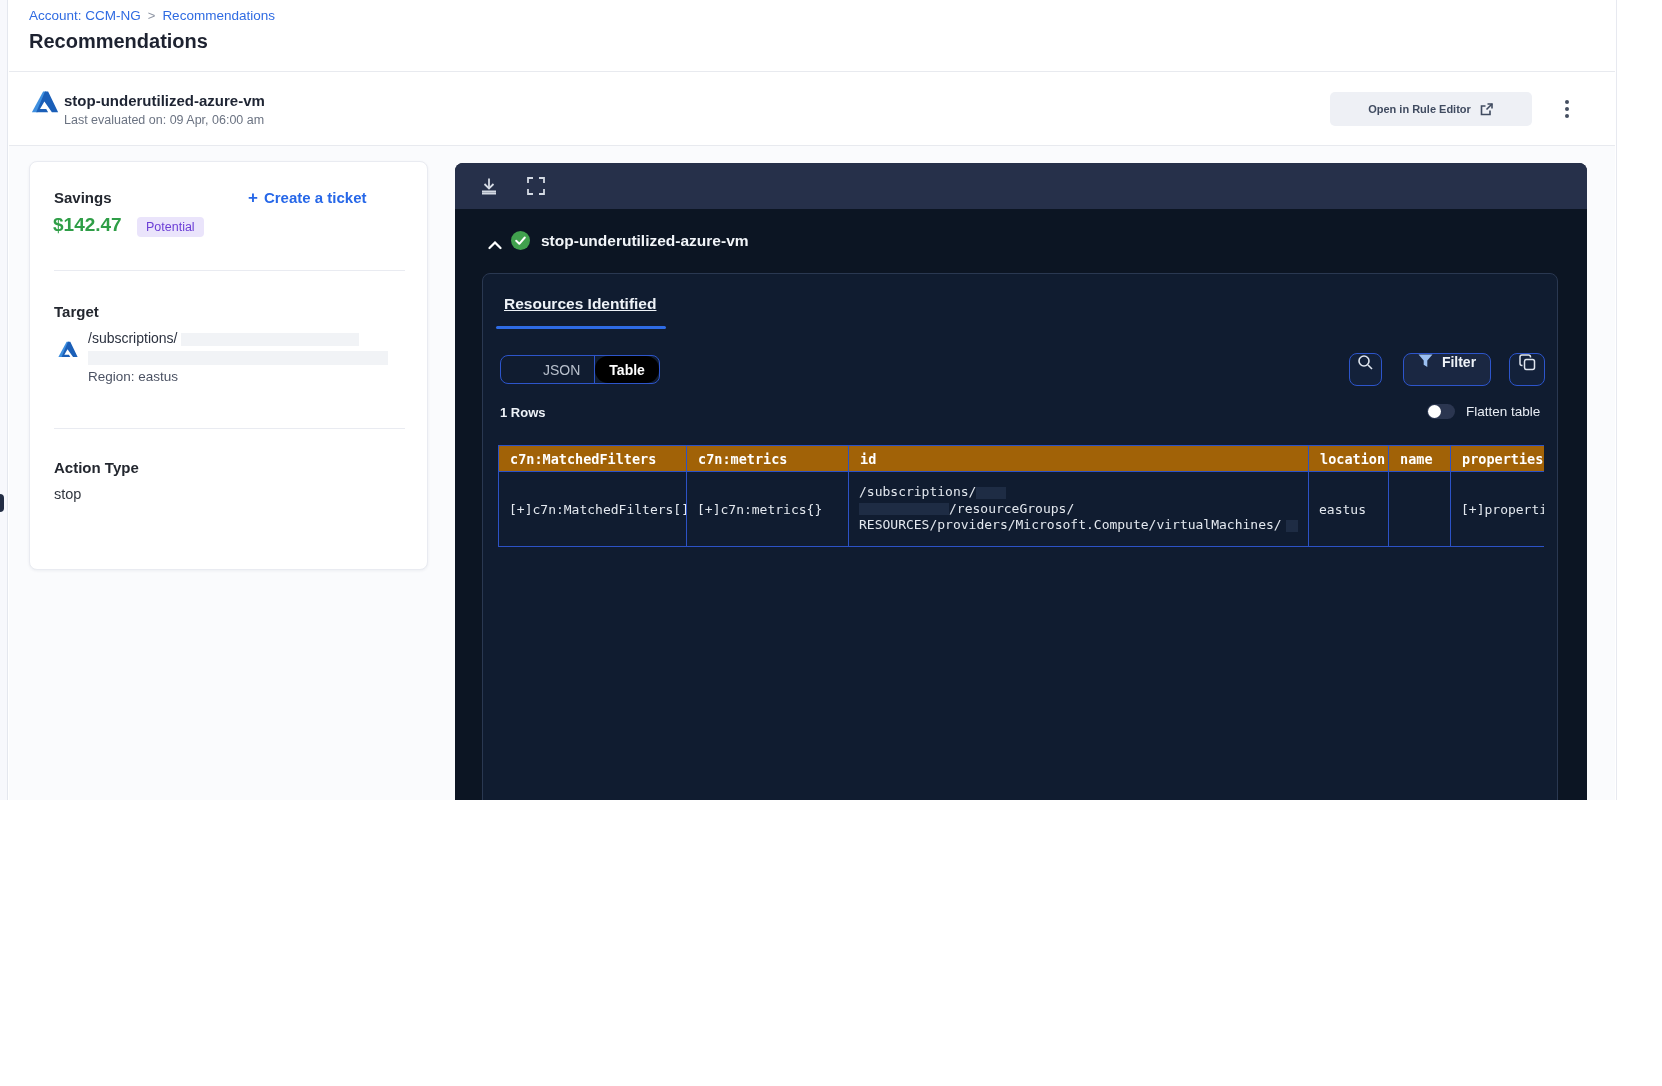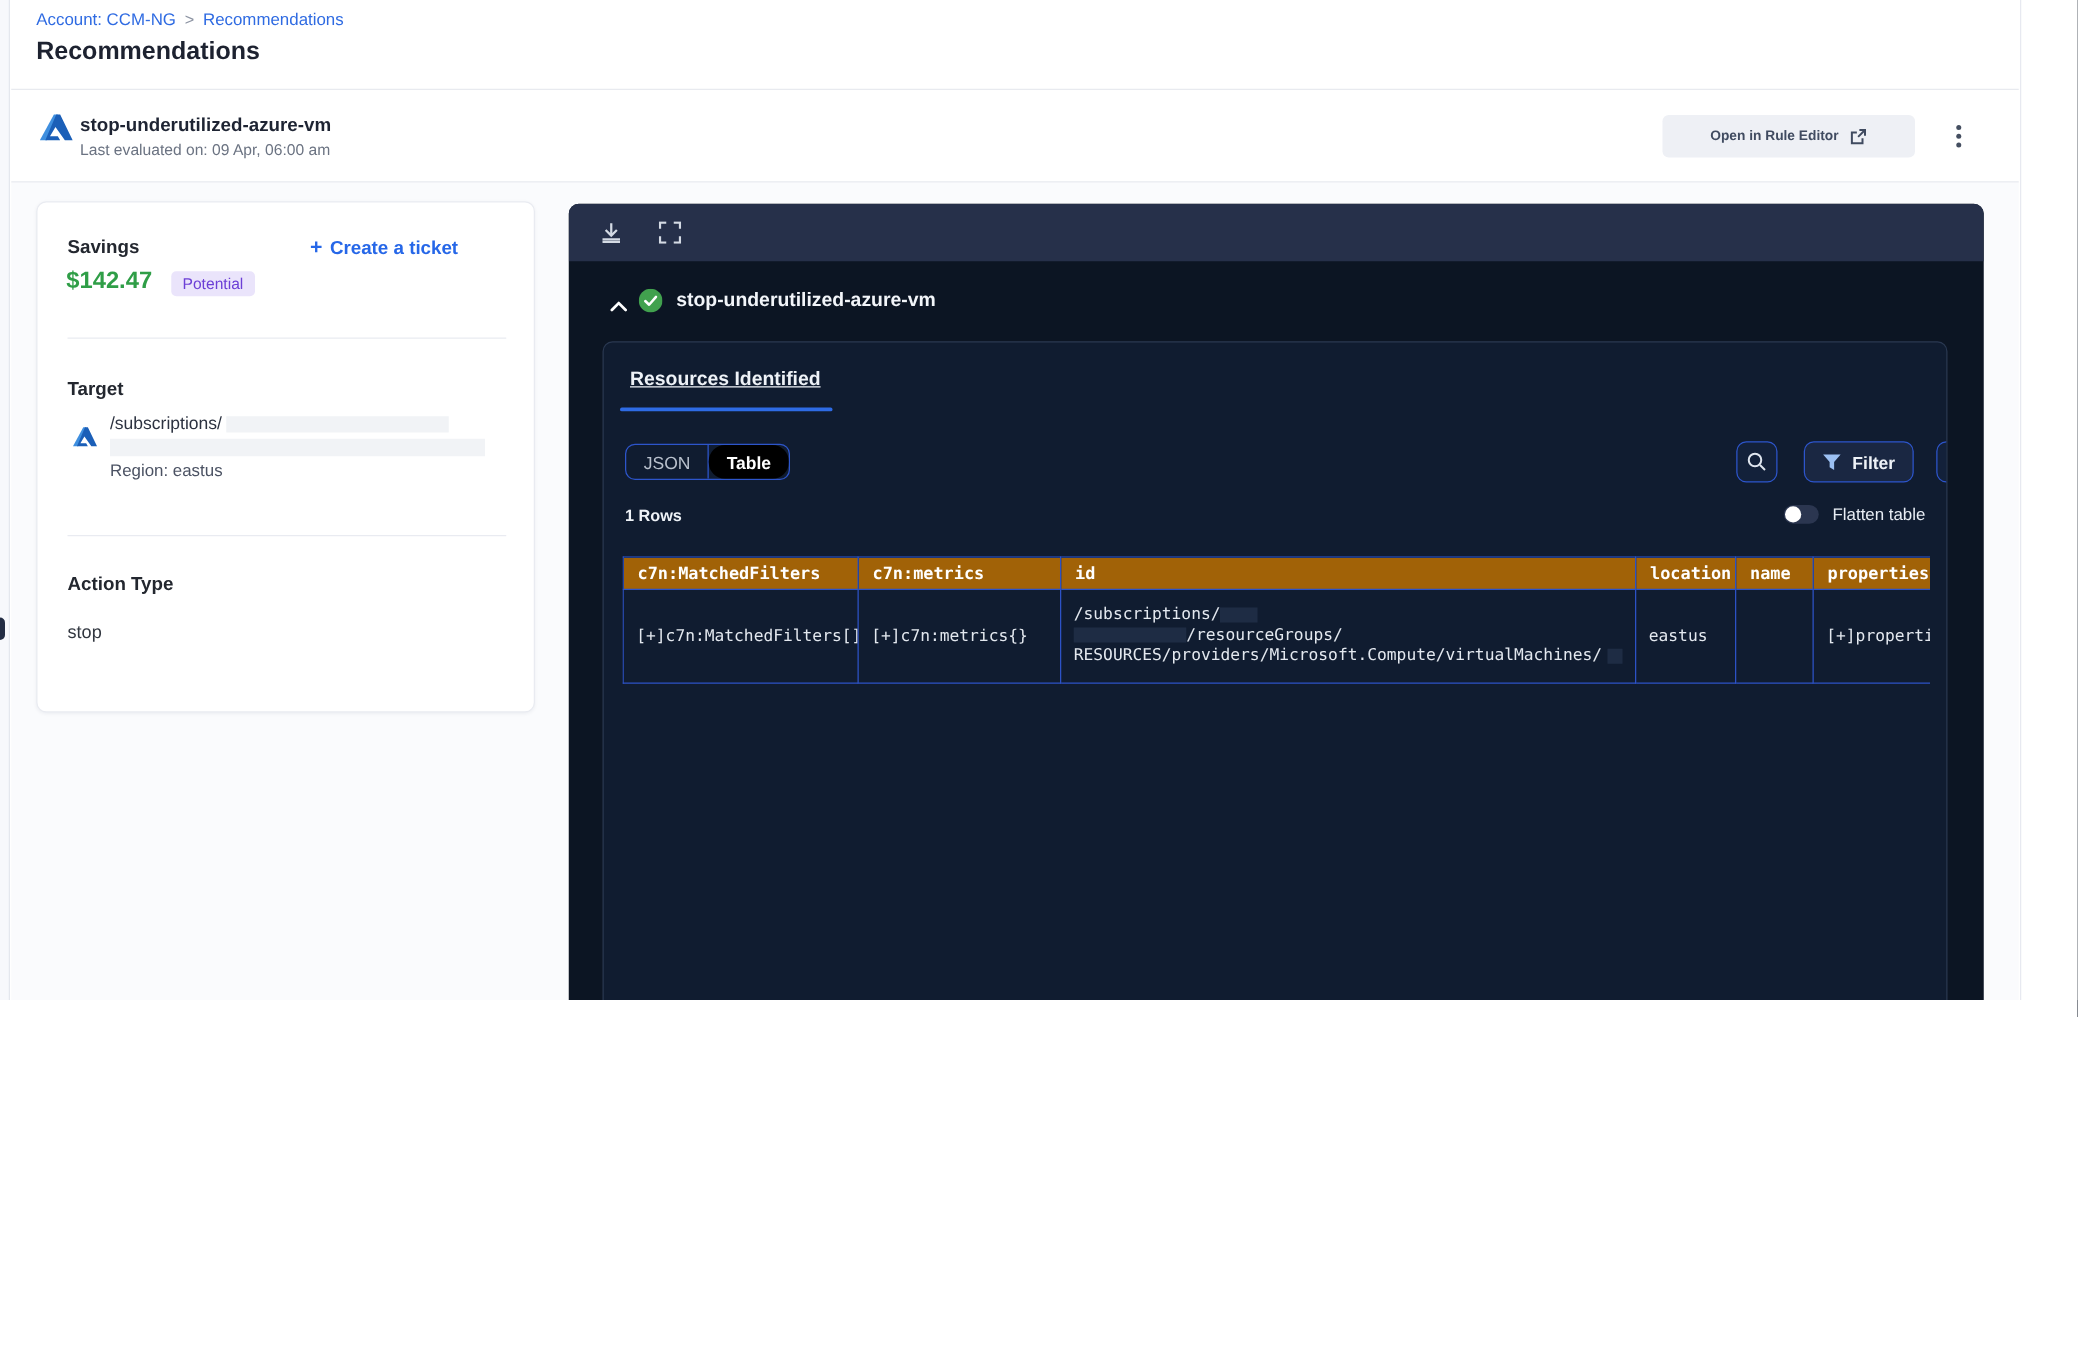--- a/index.html
+++ b/index.html
@@ -38,43 +38,43 @@
   .badge { position:absolute; left:107px; top:55px; background:#eae4fb; color:#6c3fd6; font-size:12.5px; padding:3px 9px; border-radius:4px; }
   .cdiv1 { position:absolute; left:24px; right:22px; top:108px; height:1px; background:#e9ebf1; }
   .target-h { position:absolute; left:24px; top:141px; }
   .azure-sm { position:absolute; left:27px; top:178px; }
   .target-path { position:absolute; left:58px; top:168px; font-size:14px; color:#2c3240; white-space:nowrap; }
   .redact-l { display:inline-block; background:#f1f3f6; height:13px; vertical-align:middle; margin-left:4px; }
   .redact-row { position:absolute; left:58px; top:189px; width:300px; height:14px; background:#f1f3f6; }
   .region { position:absolute; left:58px; top:207px; font-size:13.5px; color:#4b5263; }
   .cdiv2 { position:absolute; left:24px; right:22px; top:266px; height:1px; background:#e9ebf1; }
   .action-h { position:absolute; left:24px; top:297px; }
-  .action-v { position:absolute; left:24px; top:324px; font-size:14.5px; color:#31363f;margin-top:12px; }
+  .action-v { position:absolute; left:24px; top:324px; font-size:14.5px; color:#31363f; }
 
   
   .panel { position:absolute; left:455px; top:163px; width:1132px; height:905px; background:#0c1523; border-radius:8px; overflow:hidden; }
   .panel-topbar { position:absolute; left:0; top:0; right:0; height:46px; background:#26304a; }
   .tb-icon { position:absolute; top:13px; cursor:pointer; }
   .dl-icon { left:24px; }
   .fs-icon { left:72px; top:14px; }
   .collapse-caret { position:absolute; left:33px; top:78px; cursor:pointer; }
   .check-circ { position:absolute; left:56px; top:68px; }
   .panel-title { position:absolute; left:86px; top:69px; font-size:15.5px; font-weight:bold; color:#f2f5f9; }
 
   .inner-card { position:absolute; left:27px; top:110px; width:1076px; height:770px; background:#101c30; border:1px solid #2a3851; border-radius:8px; overflow:hidden; }
   .tab-label { position:absolute; left:21px; top:21px; font-size:15.5px; font-weight:bold; color:#eef2f7; cursor:pointer;text-decoration:underline; }
   .tab-underline { position:absolute; left:13px; top:52px; width:170px; height:3px; background:#2e6be4; border-radius:2px; }
 
-  .seg { position:absolute; left:17px; top:81px; height:29px; display:flex; border:1px solid #2d55cb; border-radius:8px; overflow:hidden; }
+  .seg { position:absolute; left:17px; top:81px; height:29px; display:flex; border:1px solid #2d55cb; border-radius:8px; overflow:hidden;padding-left:28px; }
   .seg .s { display:flex; align-items:center; padding:0 14px; font-size:14px; cursor:pointer; }
   .seg .s.inactive { color:#b9c1cd; background:transparent; border-right:1px solid #2d55cb; }
   .seg .s.active { color:#ffffff; font-weight:bold; background:#000000;border-radius:13px; }
 
   .icon-btn { position:absolute; height:33px; border:1.5px solid #2d55cb; border-radius:8px; background:#13213a;
-              display:flex; align-items:center; justify-content:center; cursor:pointer;margin-left:40px; }
+              display:flex; align-items:flex-start; justify-content:center; cursor:pointer; }
   .search-btn { left:866px; top:79px; width:33px; }
   .filter-btn { left:920px; top:79px; width:88px; gap:9px; background:#1a2742; font-size:14px; font-weight:bold; color:#eef2f7; }
   .copy-btn { left:1026px; top:79px; width:36px; }
 
   .rows-count { position:absolute; left:17px; top:131px; font-size:13px; font-weight:bold; color:#eef2f7; }
   .flatten { position:absolute; left:944px; top:130px; display:flex; align-items:center; gap:11px; }
   .toggle { width:28px; height:15px; background:#2b3650; border-radius:8px; position:relative; cursor:pointer; }
   .toggle .knob { position:absolute; left:1px; top:1px; width:13px; height:13px; background:#ffffff; border-radius:50%; }
   .flatten-label { font-size:13.5px; color:#e8edf4; }
 

